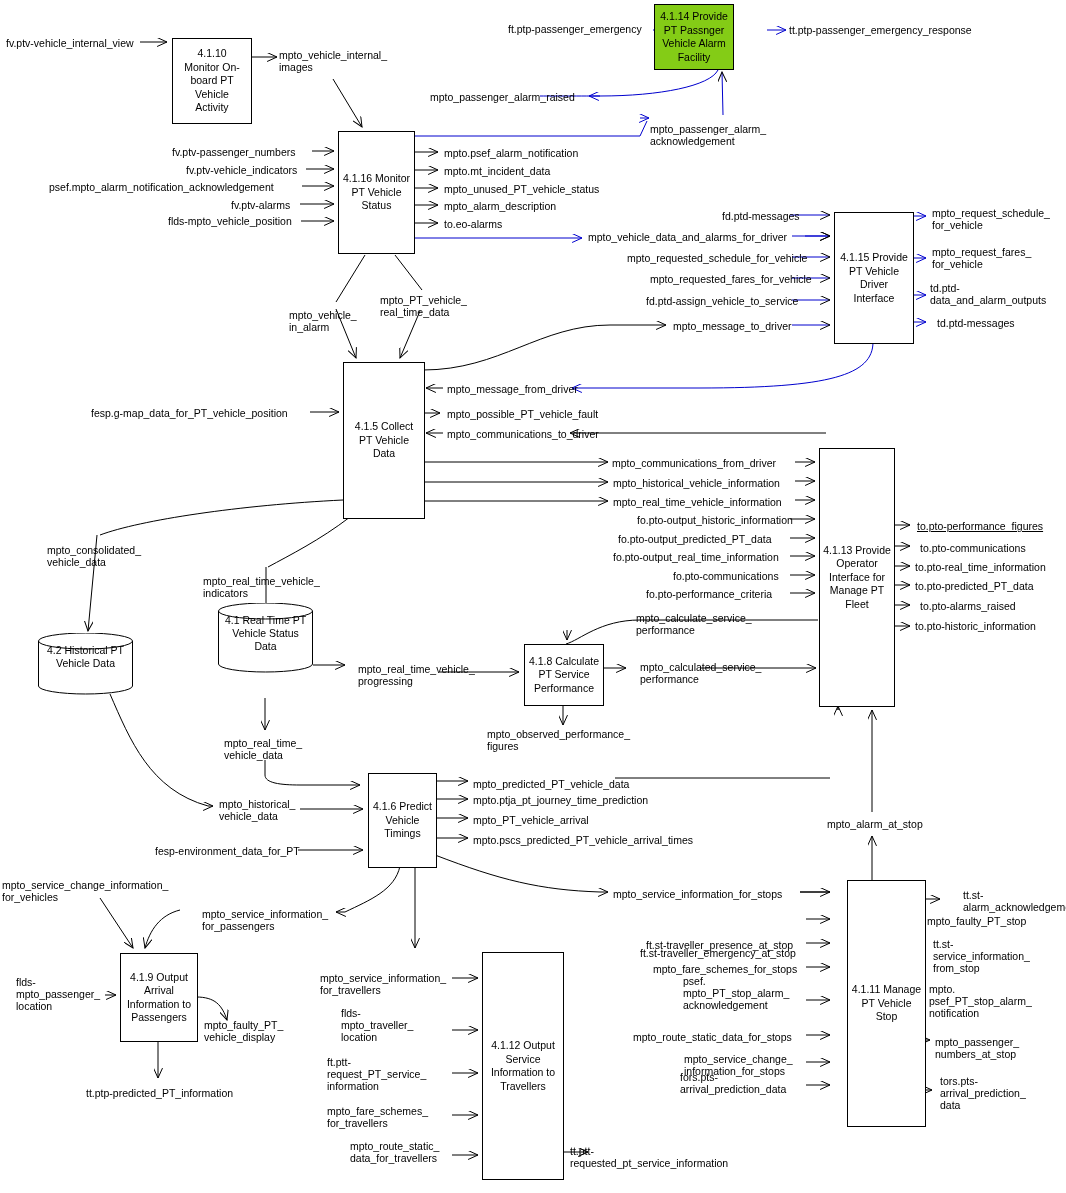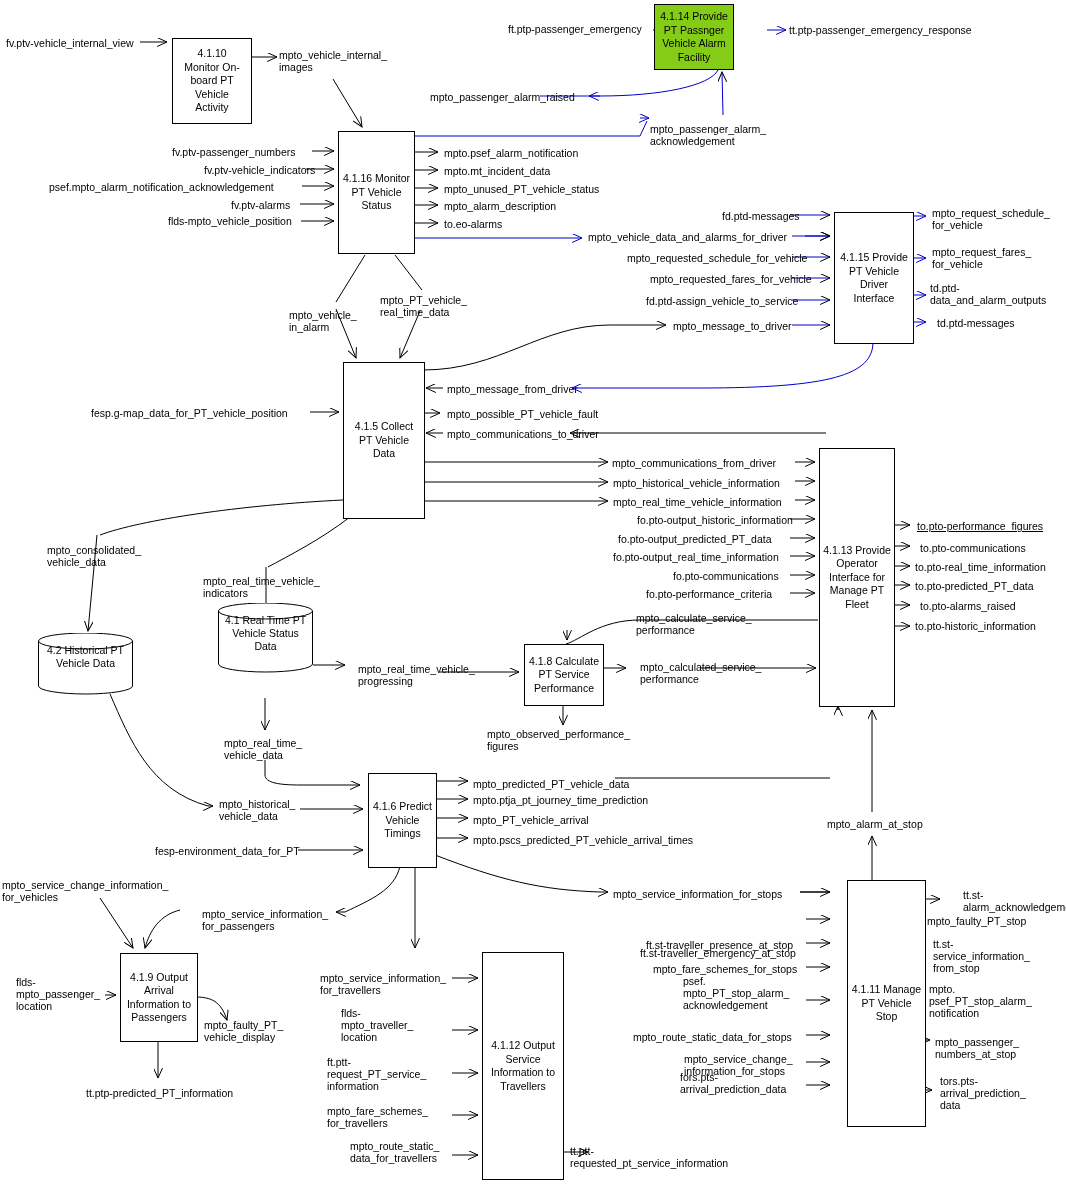--- a/index.html
+++ b/index.html
@@ -270,21 +270,21 @@
 <div id="labels">
       <div class="lbl" style="left: 6px; top: 37px; text-align: left; white-space: pre;">fv.ptv-vehicle_internal_view</div>
       <div class="lbl" style="left: 279px; top: 49px; text-align: left; white-space: pre;">mpto_vehicle_internal_
 images</div>
       <div class="lbl" style="left: 508px; top: 23px; text-align: left; white-space: pre;">ft.ptp-passenger_emergency</div>
       <div class="lbl" style="left: 789px; top: 24px; text-align: left; white-space: pre;">tt.ptp-passenger_emergency_response</div>
       <div class="lbl" style="left: 430px; top: 91px; text-align: left; white-space: pre;">mpto_passenger_alarm_raised</div>
       <div class="lbl" style="left: 650px; top: 123px; text-align: left; white-space: pre;">mpto_passenger_alarm_
 acknowledgement</div>
       <div class="lbl" style="left: 172px; top: 146px; text-align: left; white-space: pre;">fv.ptv-passenger_numbers</div>
-      <div class="lbl" style="left: 204px; top: 164px; text-align: left; white-space: pre;">fv.ptv-vehicle_indicators</div>
+      <div class="lbl" style="left: 186px; top: 164px; text-align: left; white-space: pre;">fv.ptv-vehicle_indicators</div>
       <div class="lbl" style="left: 49px; top: 181px; text-align: left; white-space: pre;">psef.mpto_alarm_notification_acknowledgement</div>
       <div class="lbl" style="left: 231px; top: 199px; text-align: left; white-space: pre;">fv.ptv-alarms</div>
       <div class="lbl" style="left: 168px; top: 215px; text-align: left; white-space: pre;">flds-mpto_vehicle_position</div>
       <div class="lbl" style="left: 444px; top: 147px; text-align: left; white-space: pre;">mpto.psef_alarm_notification</div>
       <div class="lbl" style="left: 444px; top: 165px; text-align: left; white-space: pre;">mpto.mt_incident_data</div>
       <div class="lbl" style="left: 444px; top: 183px; text-align: left; white-space: pre;">mpto_unused_PT_vehicle_status</div>
       <div class="lbl" style="left: 444px; top: 200px; text-align: left; white-space: pre;">mpto_alarm_description</div>
       <div class="lbl" style="left: 444px; top: 218px; text-align: left; white-space: pre;">to.eo-alarms</div>
       <div class="lbl" style="left: 588px; top: 231px; text-align: left; white-space: pre;">mpto_vehicle_data_and_alarms_for_driver</div>
       <div class="lbl" style="left: 722px; top: 210px; text-align: left; white-space: pre;">fd.ptd-messages</div>

